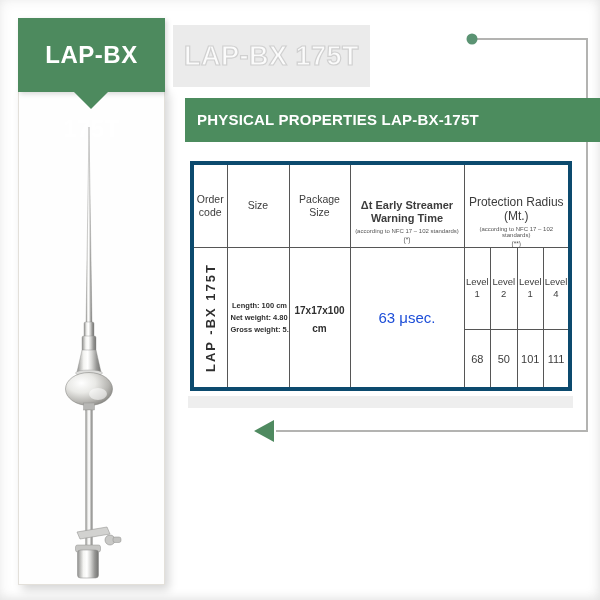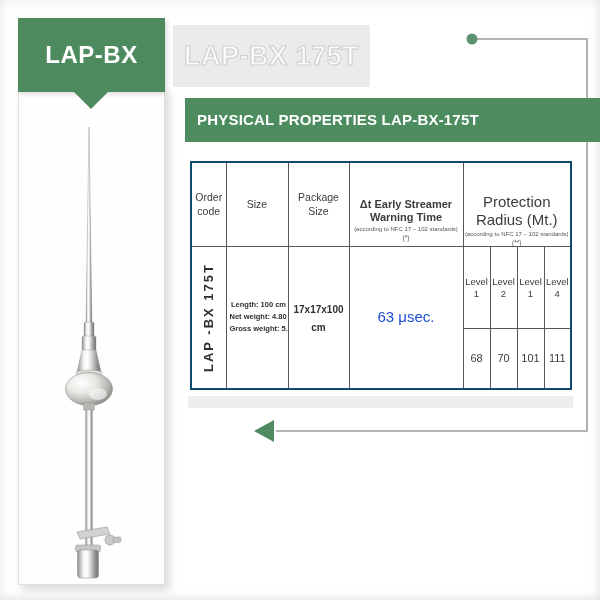--- a/index.html
+++ b/index.html
@@ -63,21 +63,21 @@
     line-height: 44px; padding-left: 12px;
     z-index: 2;
   }
 
   
   .spec-table-wrap { position: absolute; left: 190px; top: 161px; z-index: 2; }
   table.spec {
     border-collapse: collapse; table-layout: fixed;
     width: 382px;
     background: transparent;
-    border: 2px solid #0c4a6e;
+    border: 4px solid #0c4a6e;
   }
   table.spec th, table.spec td {
     border: 1px solid #565656;
     text-align: center; vertical-align: middle;
     font-weight: normal;
     color: #3c3c3c;
     overflow: hidden;
   }
   .col-order  { width: 35px; }
   .col-size   { width: 62px; }
@@ -193,21 +193,21 @@
           <tr class="row-head">
         <th class="col-order hdr-plain">Order code</th>
         <th class="col-size hdr-plain">Size</th>
         <th class="col-pkg hdr-plain">Package Size</th>
         <th class="col-dt">
           <span class="hdr-bold-title">Δt Early Streamer Warning Time</span>
           <span class="hdr-sub">(according to NFC 17 – 102 standards)</span>
           <span class="hdr-note">(*)</span>
         </th>
         <th colspan="4">
-          <span class="hdr-bold-title" style="font-weight:normal; font-size:15px;">Protection Radius (Mt.)</span>
+          <span class="hdr-bold-title" style="font-weight:normal; font-size:12px;">Protection Radius (Mt.)</span>
           <span class="hdr-sub">(according to NFC 17 – 102 standards)</span>
           <span class="hdr-note">(**)</span>
         </th>
       </tr>
       <tr class="row-levels">
         <td rowspan="2">
           <div class="order-vertical">LAP -BX 175T</div>
         </td>
         <td rowspan="2" class="size-cell">
           <span class="size-line">Length: 100 cm</span>
@@ -220,21 +220,21 @@
         <td rowspan="2">
           <span class="dt-value">63 μsec.</span>
         </td>
         <th class="col-lvl lvl-head">Level 1</th>
         <th class="col-lvl lvl-head">Level 2</th>
         <th class="col-lvl lvl-head">Level 1</th>
         <th class="col-lvl lvl-head">Level 4</th>
       </tr>
       <tr class="row-values">
         <td class="lvl-val">68</td>
-        <td class="lvl-val">70</td>
+        <td class="lvl-val">50</td>
         <td class="lvl-val">101</td>
         <td class="lvl-val">111</td>
       </tr>
     </tbody>
       </table>
   </div>
 
   <div class="footer-strip"></div>
 
 </div>

